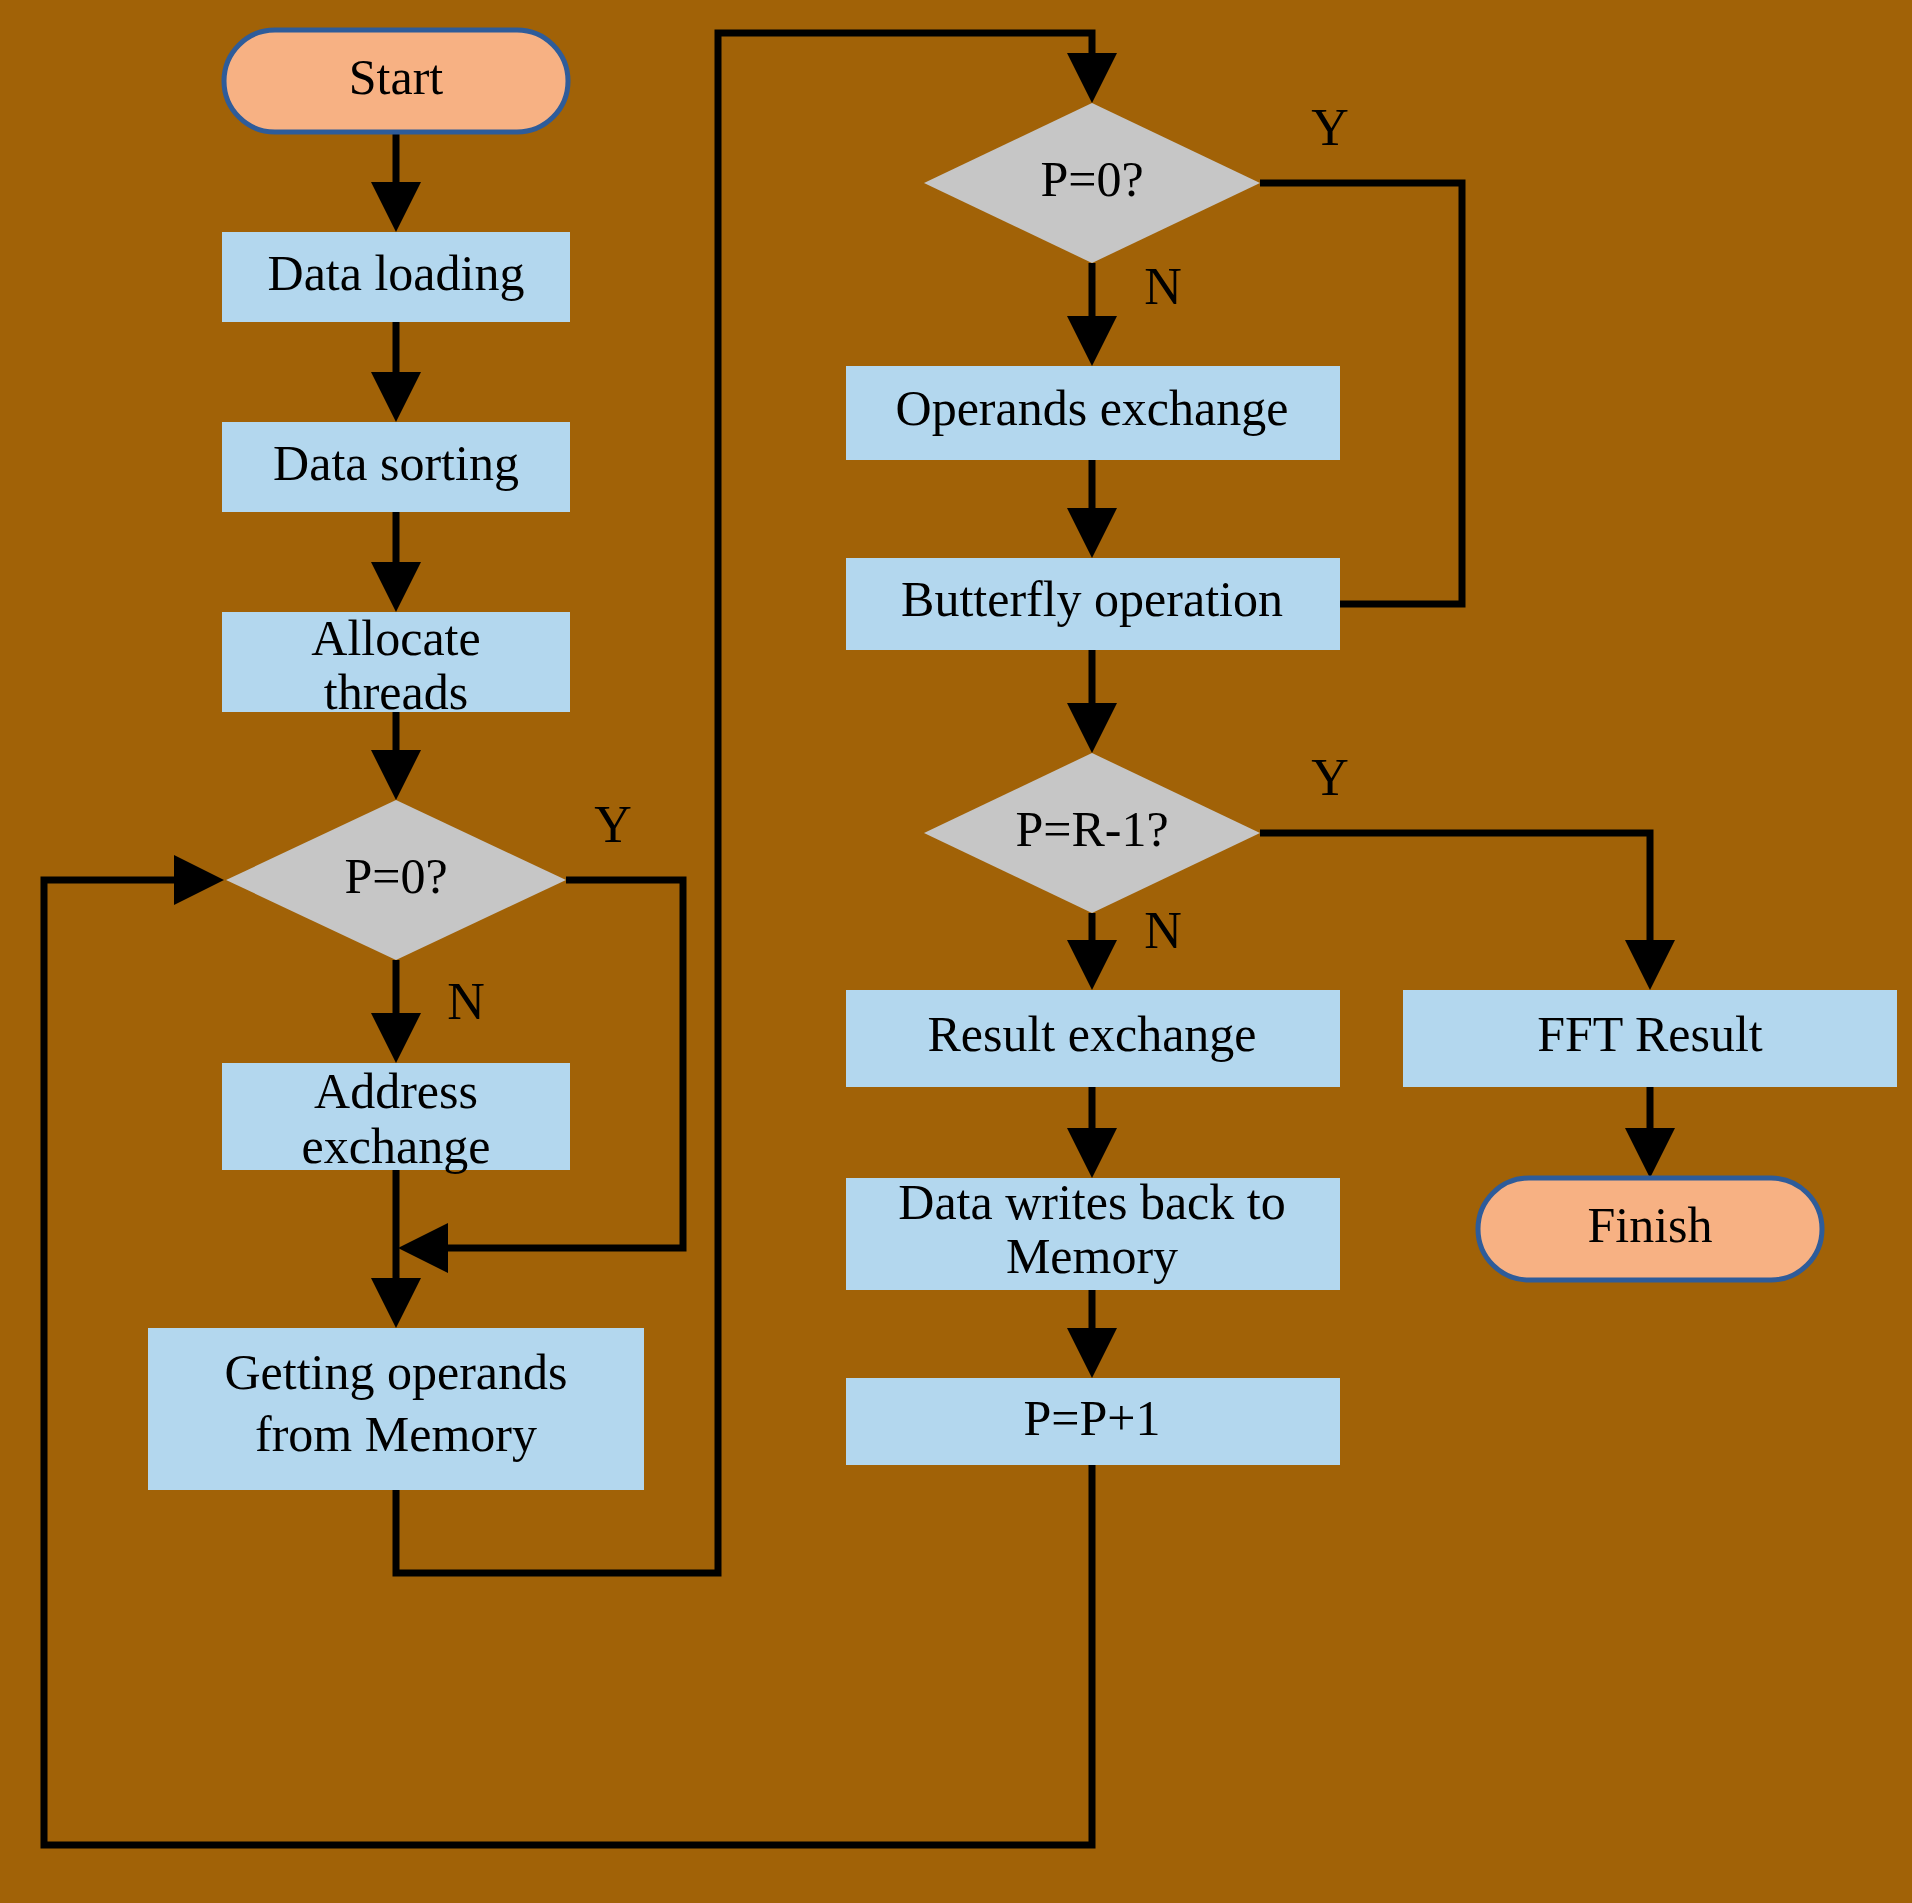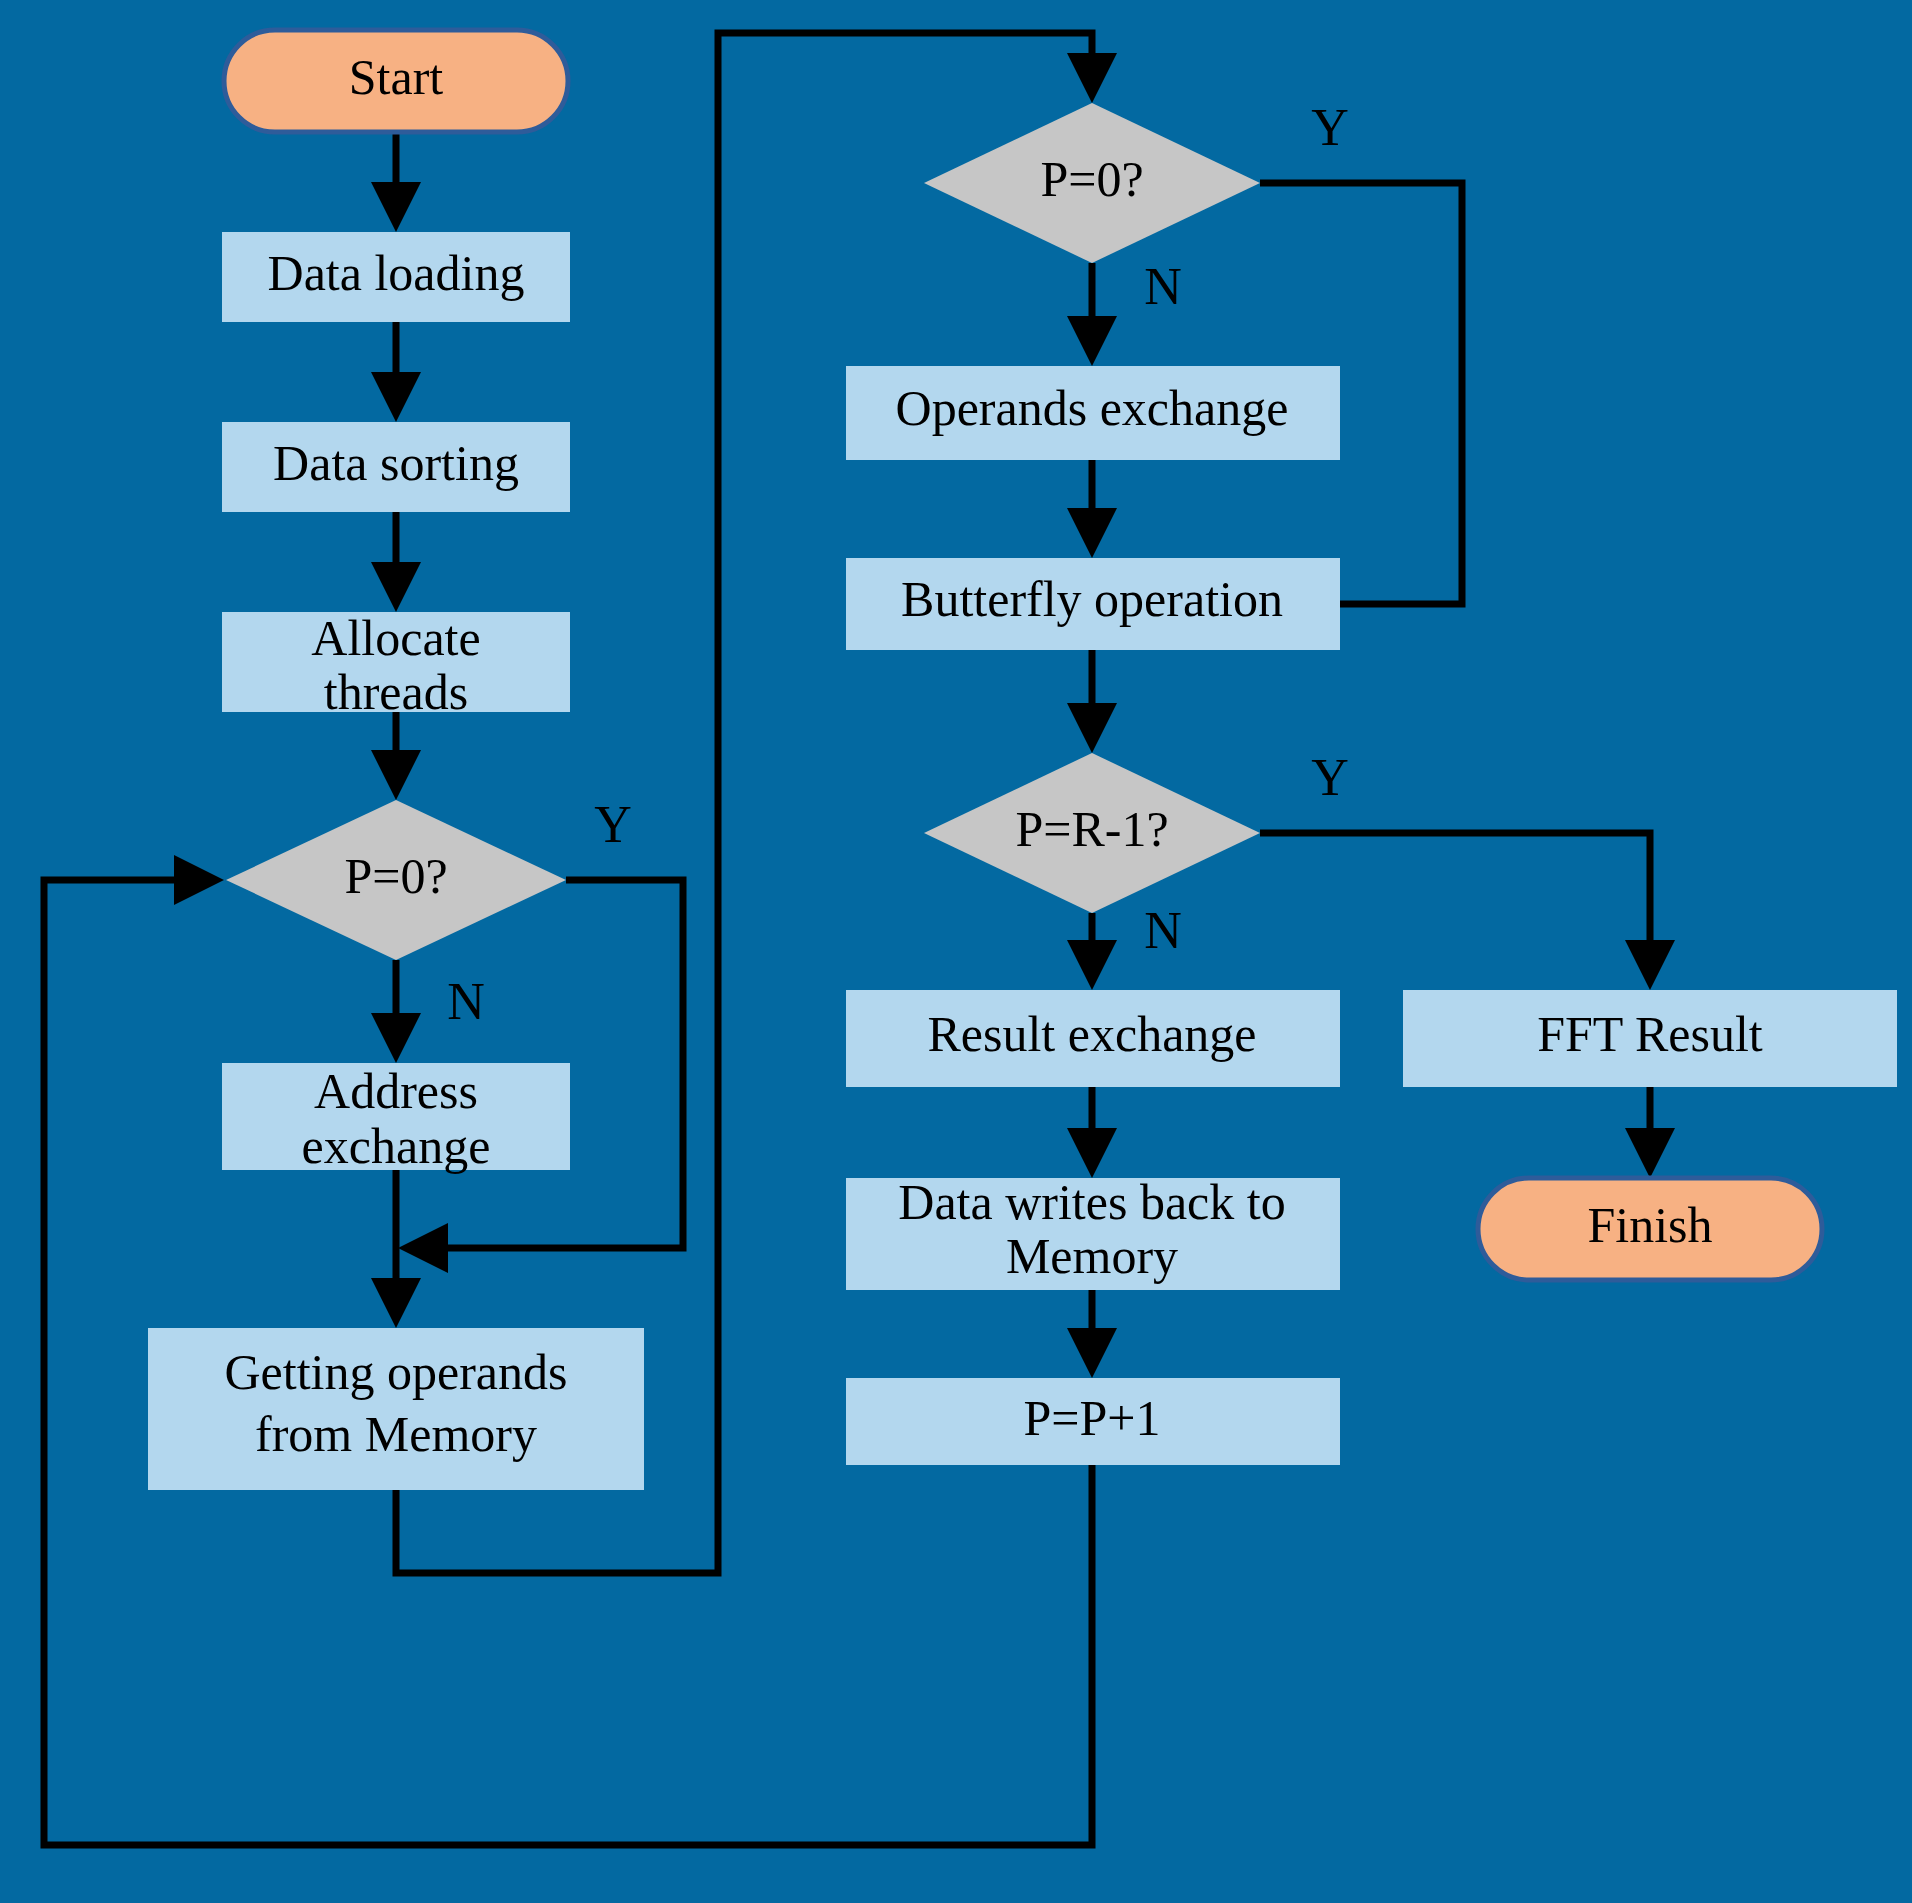--- a/index.html
+++ b/index.html
@@ -10,21 +10,21 @@
   body {
     width: 1912px;
     height: 1903px;
     font-family: "Liberation Serif", "DejaVu Serif", serif;
     overflow: hidden;
   }
   #flowchart-root {
     position: relative;
     width: 1912px;
     height: 1903px;
-    background: #0369a1;
+    background: #a16207;
   }
   svg.fc {
     position: absolute;
     top: 0;
     left: 0;
     width: 1912px;
     height: 1903px;
     display: block;
   }
   .node-text {

